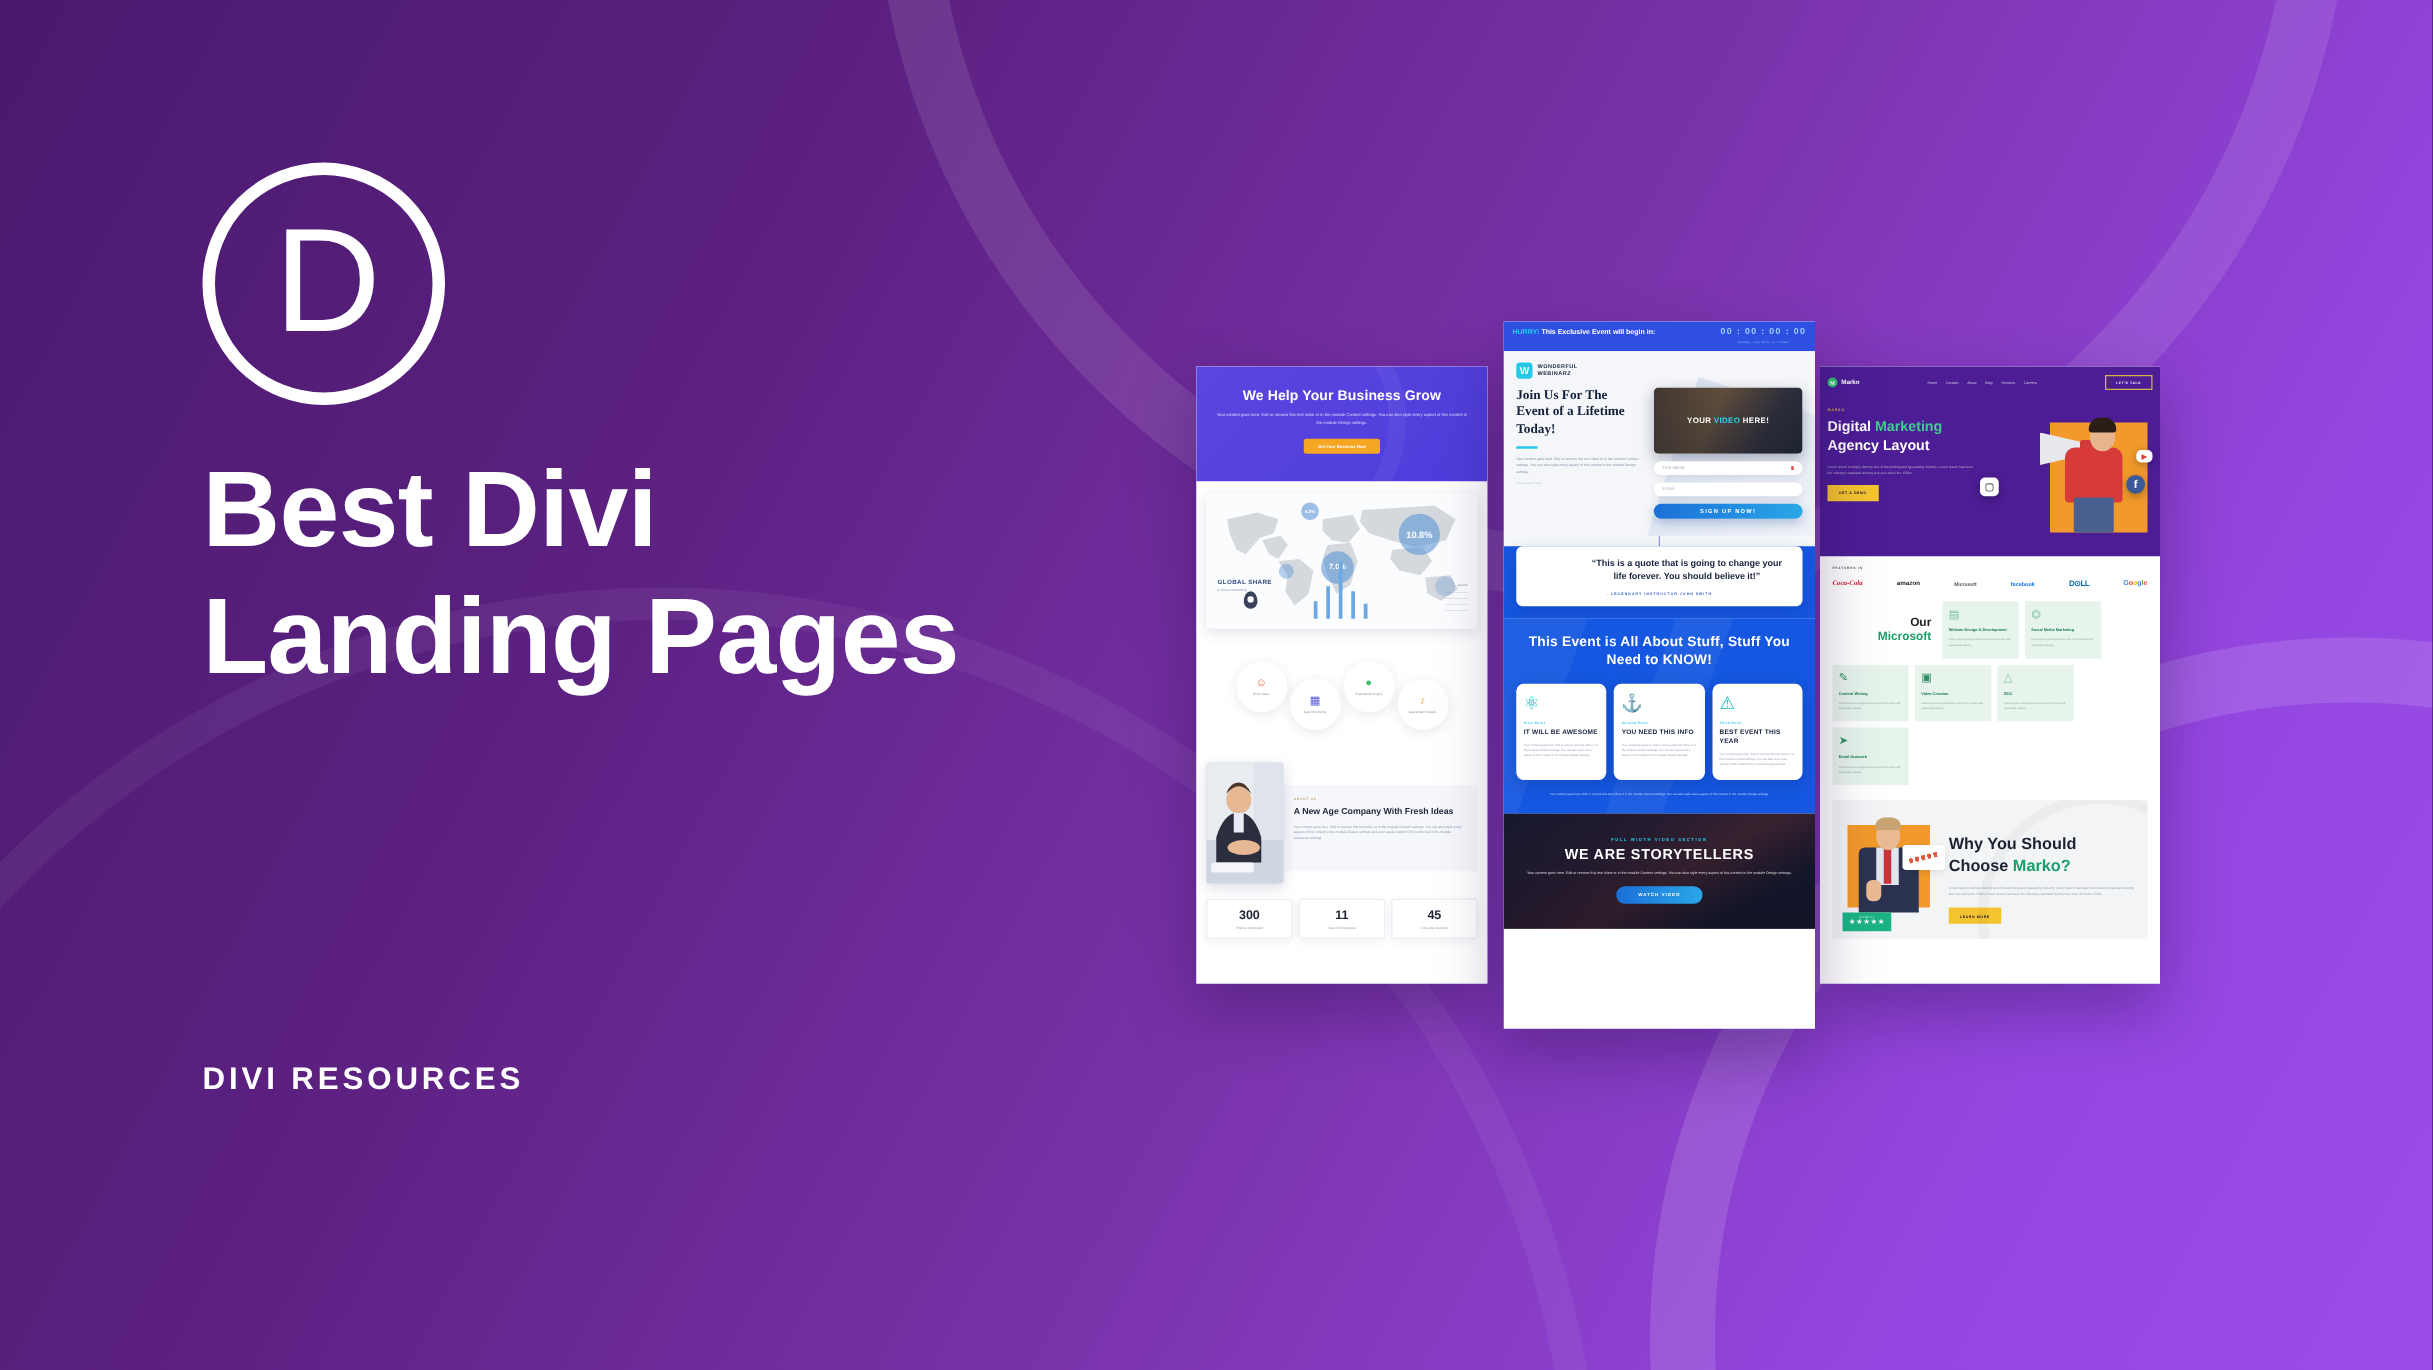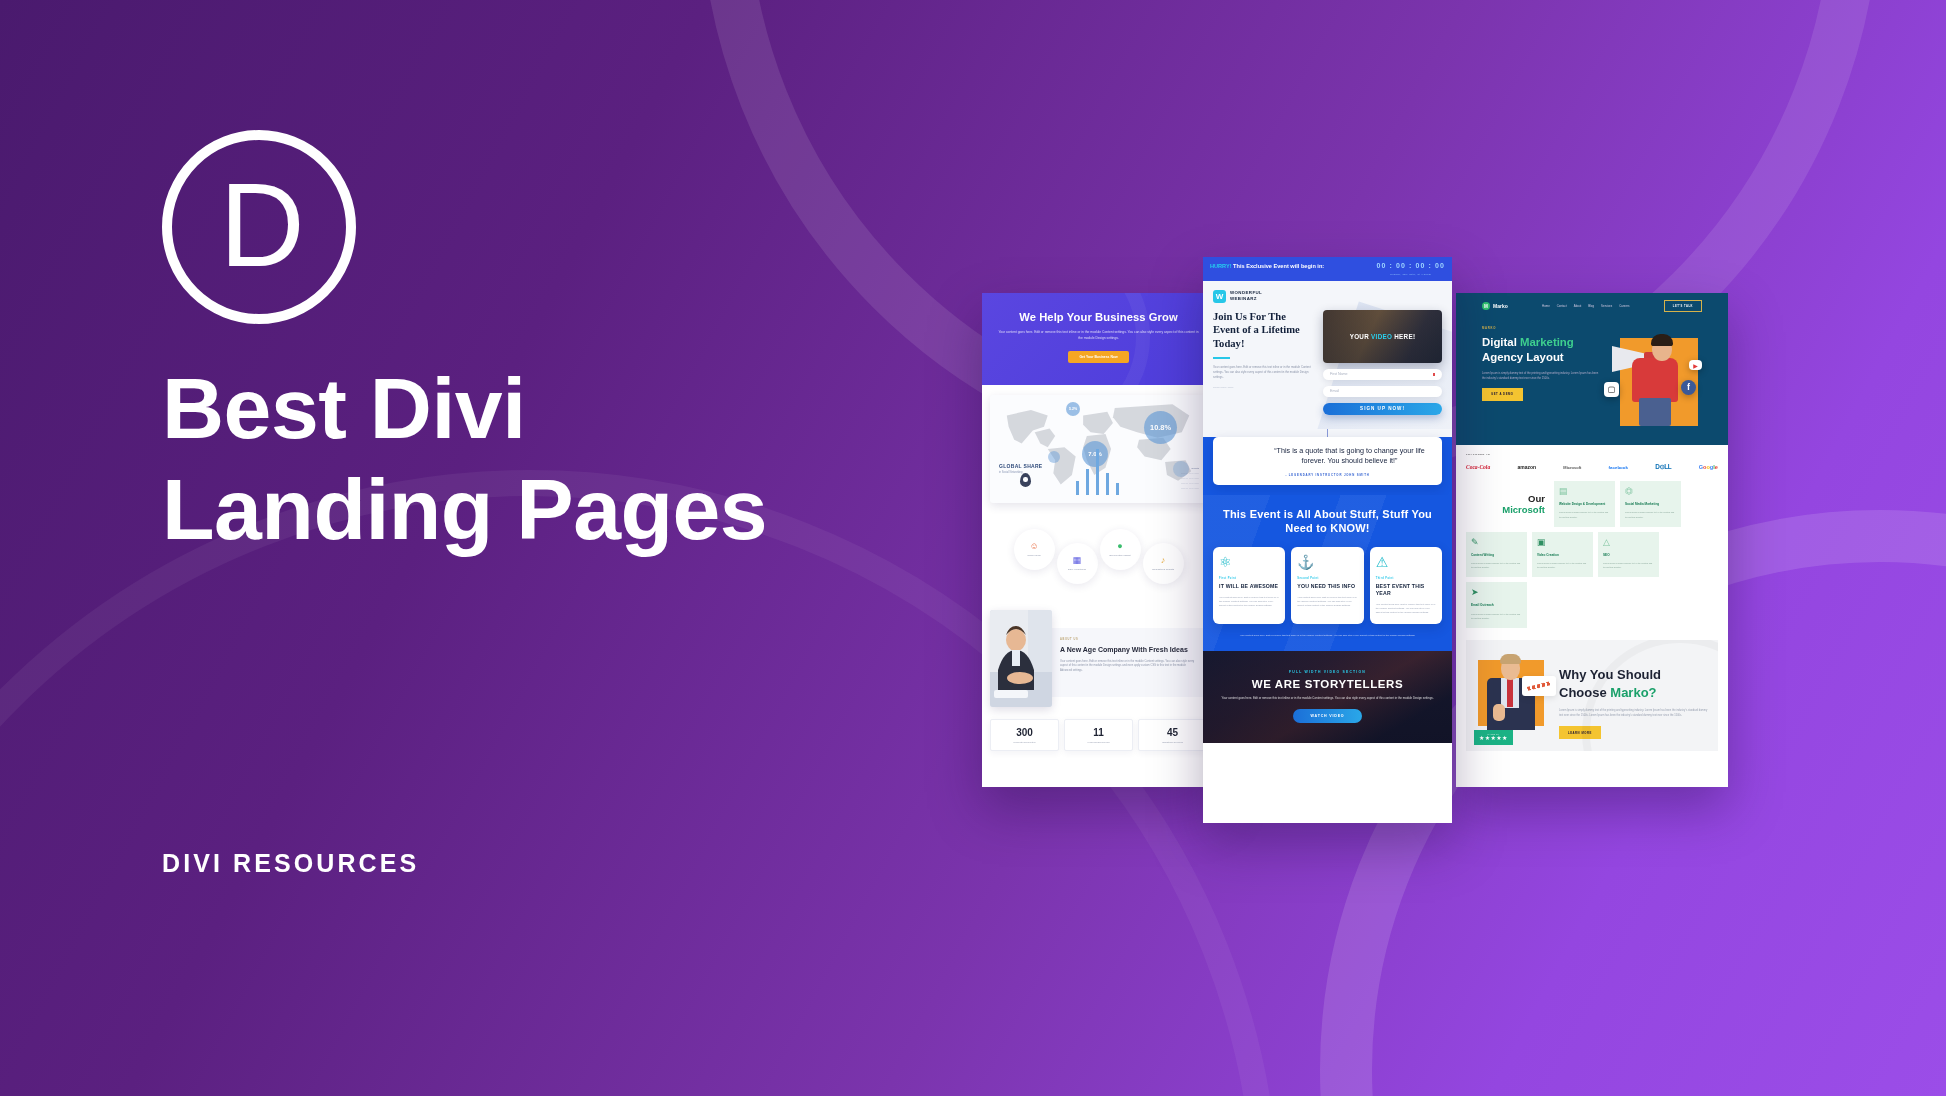--- a/index.html
+++ b/index.html
@@ -75,21 +75,21 @@
   
   #stack { position: absolute; left: 0; top: 0; width: 1946px; height: 1096px; }
   .shot {
     position: absolute;
     background: #fff;
     overflow: hidden;
     box-shadow: 0 22px 48px rgba(30,10,60,0.34);
   }
   
   #shot-left {
-    left: 982px; top: 293px; width: 233px; height: 494px;
+    left: 957px; top: 293px; width: 233px; height: 494px;
   }
   
   #shot-mid {
     left: 1203px; top: 257px; width: 249px; height: 566px;
     z-index: 3;
   }
   
   #shot-right {
     left: 1456px; top: 293px; width: 272px; height: 494px;
     z-index: 2;
@@ -191,21 +191,21 @@
   .mf-signup{height:12px;background:linear-gradient(90deg,#1b6fd8,#2aa7e8);border-radius:7px;margin-top:6px;
     display:flex;align-items:center;justify-content:center;color:#fff;font-size:4.6px;font-weight:700;letter-spacing:1px;
     box-shadow:0 3px 9px rgba(20,60,140,.3);}
   .mf-quotewrap{background:#1557e0;padding:0 10px 10px;position:relative;}
   .mf-arrow{height:14px;display:flex;justify-content:center;align-items:flex-start;background:#f4f6fa;}
   .mf-arrow .ar{width:1px;height:12px;background:#8a9ad8;position:relative;}
   .mf-arrow .ar:after{content:"";position:absolute;bottom:-1px;left:-2px;border-left:2.5px solid transparent;
     border-right:2.5px solid transparent;border-top:3.5px solid #8a9ad8;}
   .mf-quote{background:#fff;border-radius:5px;padding:9px 12px 8px;margin-top:-6px;
     box-shadow:0 4px 12px rgba(10,30,90,.18);text-align:center;}
-  .mf-quote p{font-size:7.2px;color:#16213c;line-height:1.38;font-weight:400;margin-left:44px;}
+  .mf-quote p{font-size:7.2px;color:#16213c;line-height:1.38;font-weight:700;margin-left:44px;}
   .mf-quote .attr{font-size:2.8px;color:#2f5fd0;font-weight:700;letter-spacing:.85px;margin-top:7px;}
 
   .mf-about{background:#1557e0;padding:12px 10px 12px;text-align:center;position:relative;overflow:hidden;}
   .mf-about:before{content:"";position:absolute;inset:0;
     background:linear-gradient(110deg,rgba(255,255,255,.05) 0 22%,rgba(255,255,255,0) 22% 45%,rgba(255,255,255,.05) 45% 60%,rgba(255,255,255,0) 60%);}
   .mf-about h2{font-size:11px;color:#fff;font-weight:700;line-height:1.32;position:relative;letter-spacing:.2px;}
   .mf-cards{display:flex;gap:6px;margin-top:11px;position:relative;}
   .mcard{flex:1;background:#fff;border-radius:6px;padding:8px 6px 9px;text-align:left;
     box-shadow:0 4px 12px rgba(8,30,90,.2);}
   .mcard .mi{font-size:14px;line-height:1;color:#17b8c8;}
@@ -218,21 +218,21 @@
     background:linear-gradient(180deg,rgba(8,10,26,.62),rgba(8,10,26,.72)),
       linear-gradient(150deg,#2b2f52,#5b3b55 35%,#8a4a52 55%,#2a2c4a 80%);
     display:flex;flex-direction:column;align-items:center;justify-content:center;padding:0 14px;text-align:center;}
   .mf-story .kk{font-size:3.4px;color:#2ad2f0;font-weight:700;letter-spacing:1.2px;}
   .mf-story h2{font-size:11.5px;color:#fff;font-weight:700;letter-spacing:.6px;margin-top:4px;}
   .mf-story p{font-size:2.9px;color:rgba(255,255,255,.82);line-height:1.9;margin-top:6px;}
   .mf-watch{margin-top:8px;background:linear-gradient(90deg,#1b6fd8,#2aa7e8);color:#fff;
     font-size:3.6px;font-weight:700;letter-spacing:.8px;padding:5px 18px;border-radius:9px;}
 
   
-  .rf-dark{background:#0c4a6e;padding:7px 26px 0;position:relative;overflow:hidden;height:152px;}
+  .rf-dark{background:#4c1d95;padding:7px 6px 0;position:relative;overflow:hidden;height:152px;}
   .rf-nav{display:flex;align-items:center;justify-content:space-between;}
   .rf-logo{display:flex;align-items:center;gap:3px;}
   .rf-logo .dot{width:8px;height:8px;border-radius:50%;background:#2fbf6f;color:#fff;
     font-size:4.6px;display:flex;align-items:center;justify-content:center;font-weight:700;}
   .rf-logo .nm{font-size:5px;color:#fff;font-weight:700;}
   .rf-links{display:flex;gap:7px;}
   .rf-links span{font-size:2.9px;color:#cfc8e0;}
   .rf-cta{border:.8px solid #d6b24a;color:#fff;font-size:2.7px;font-weight:700;letter-spacing:.5px;padding:3.5px 8px;}
   .rf-hero{display:flex;margin-top:14px;}
   .rf-hl{width:118px;}

